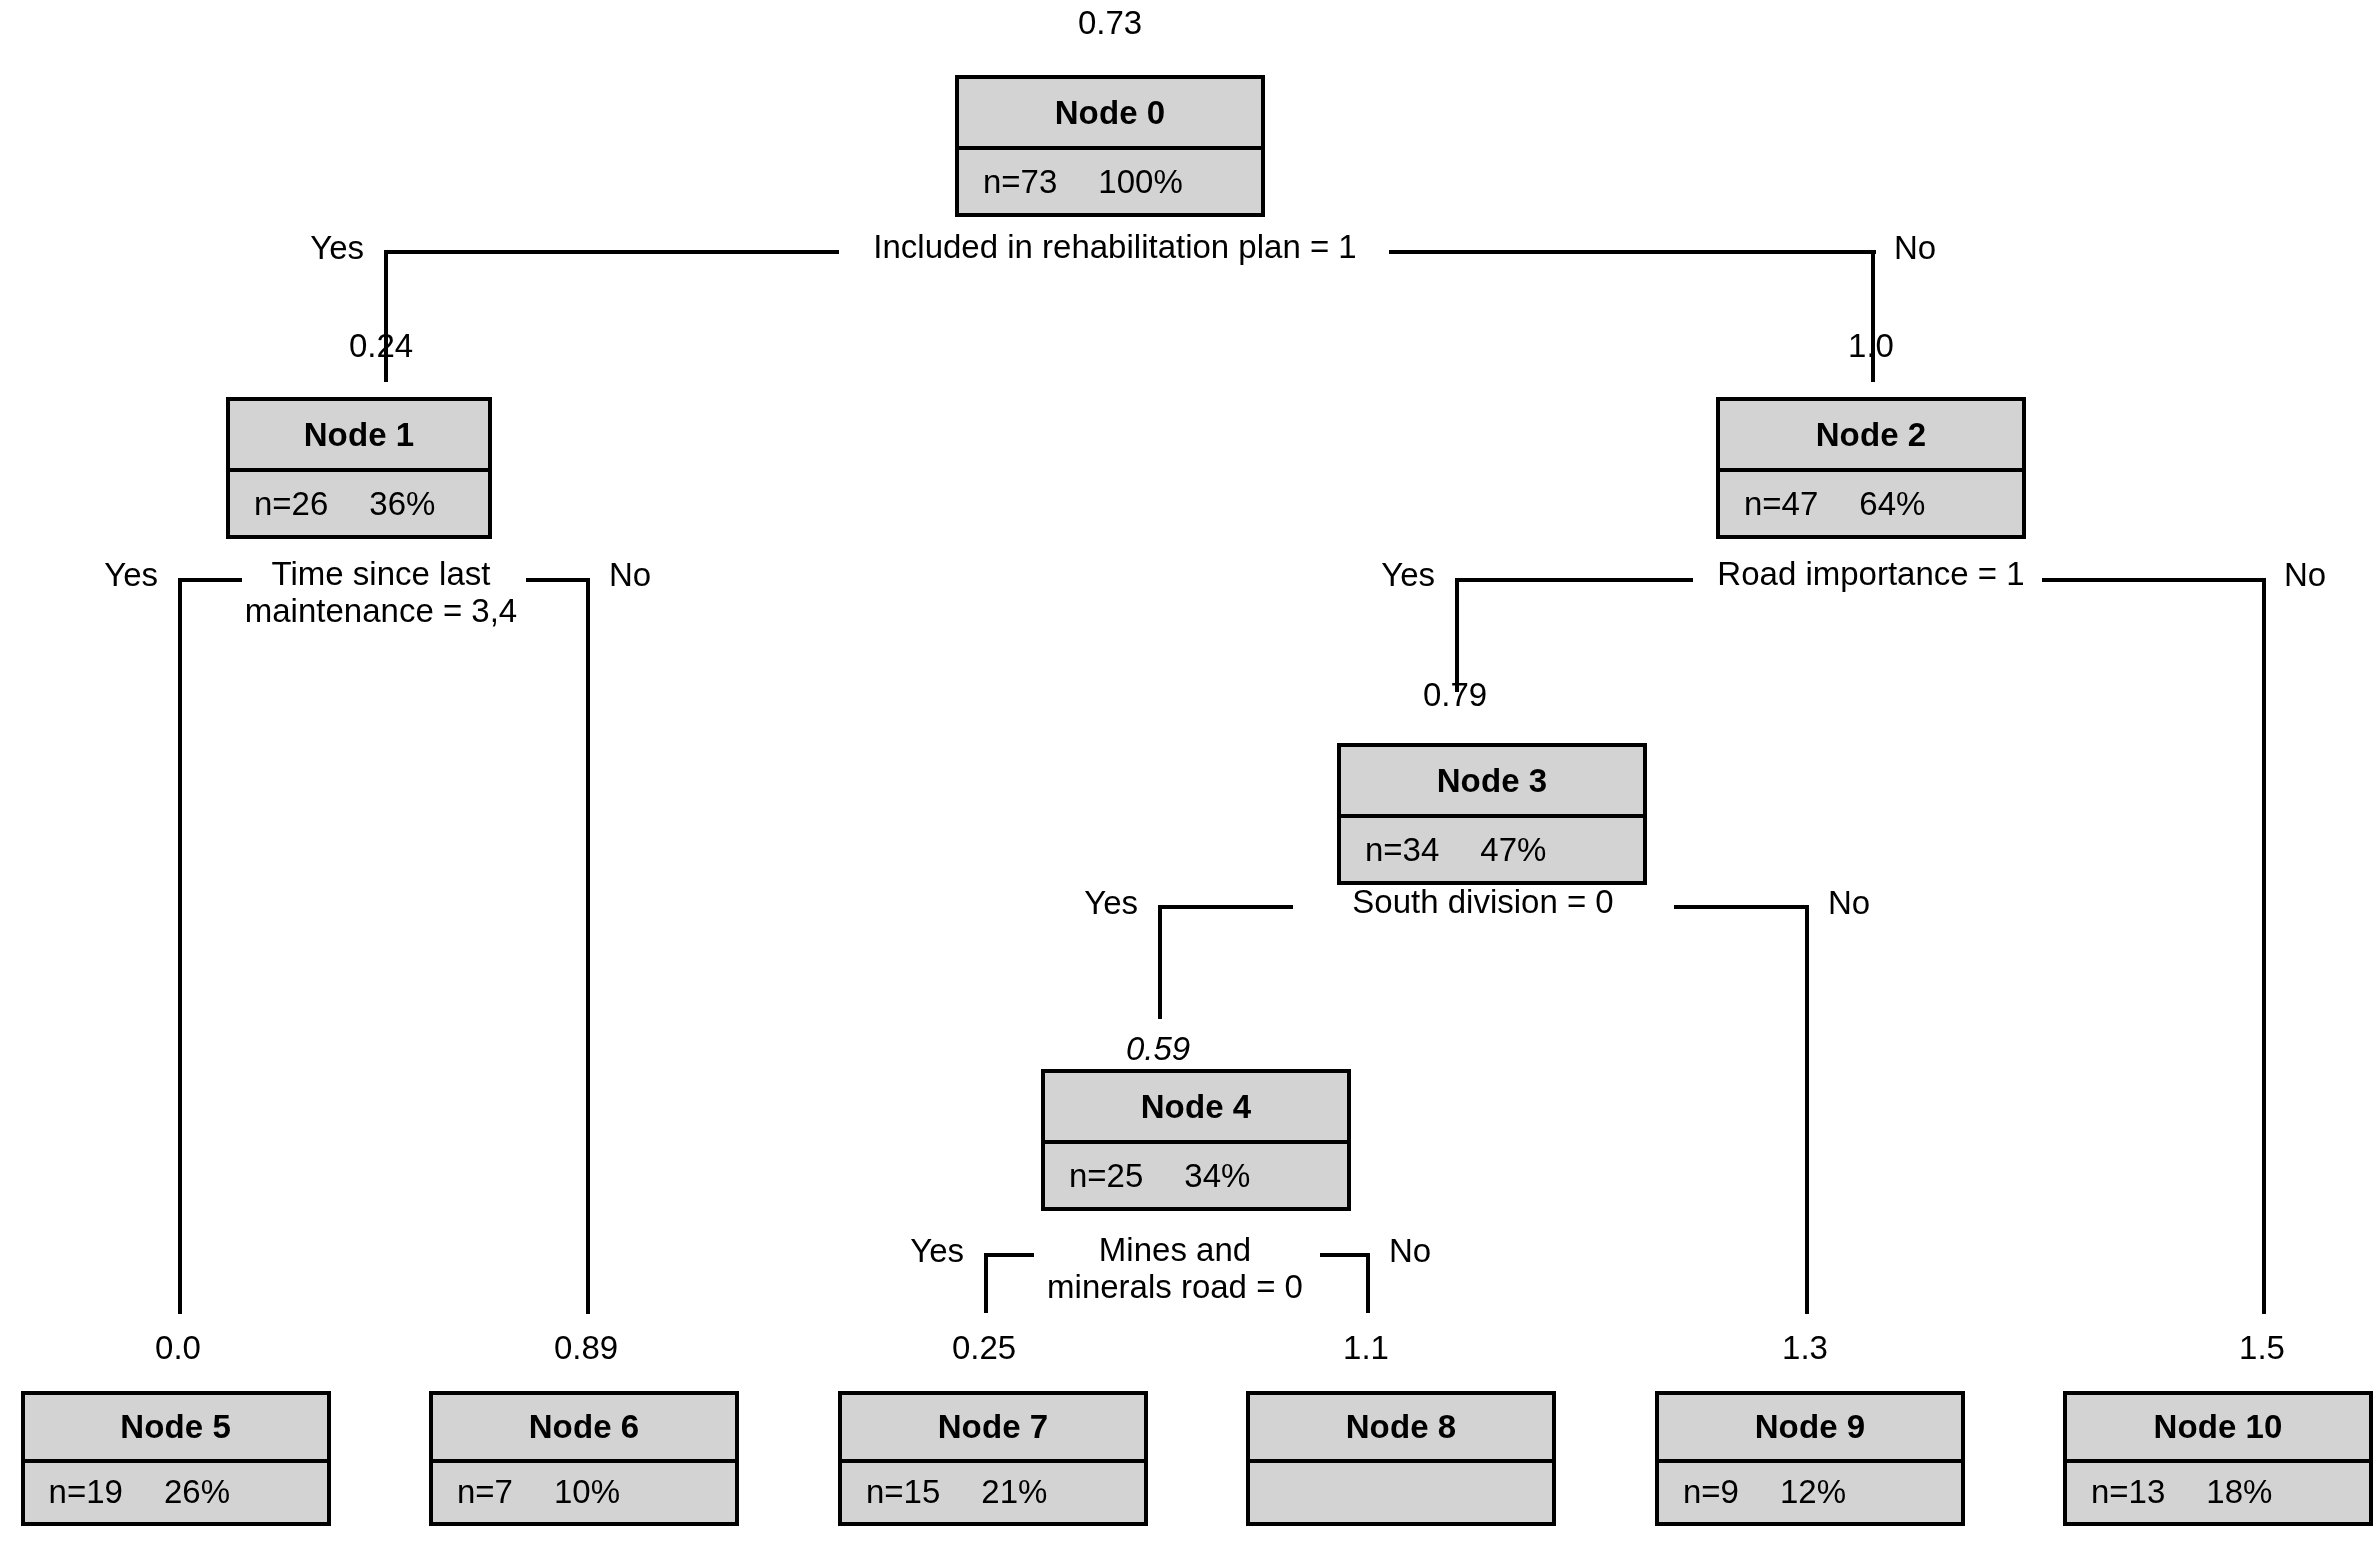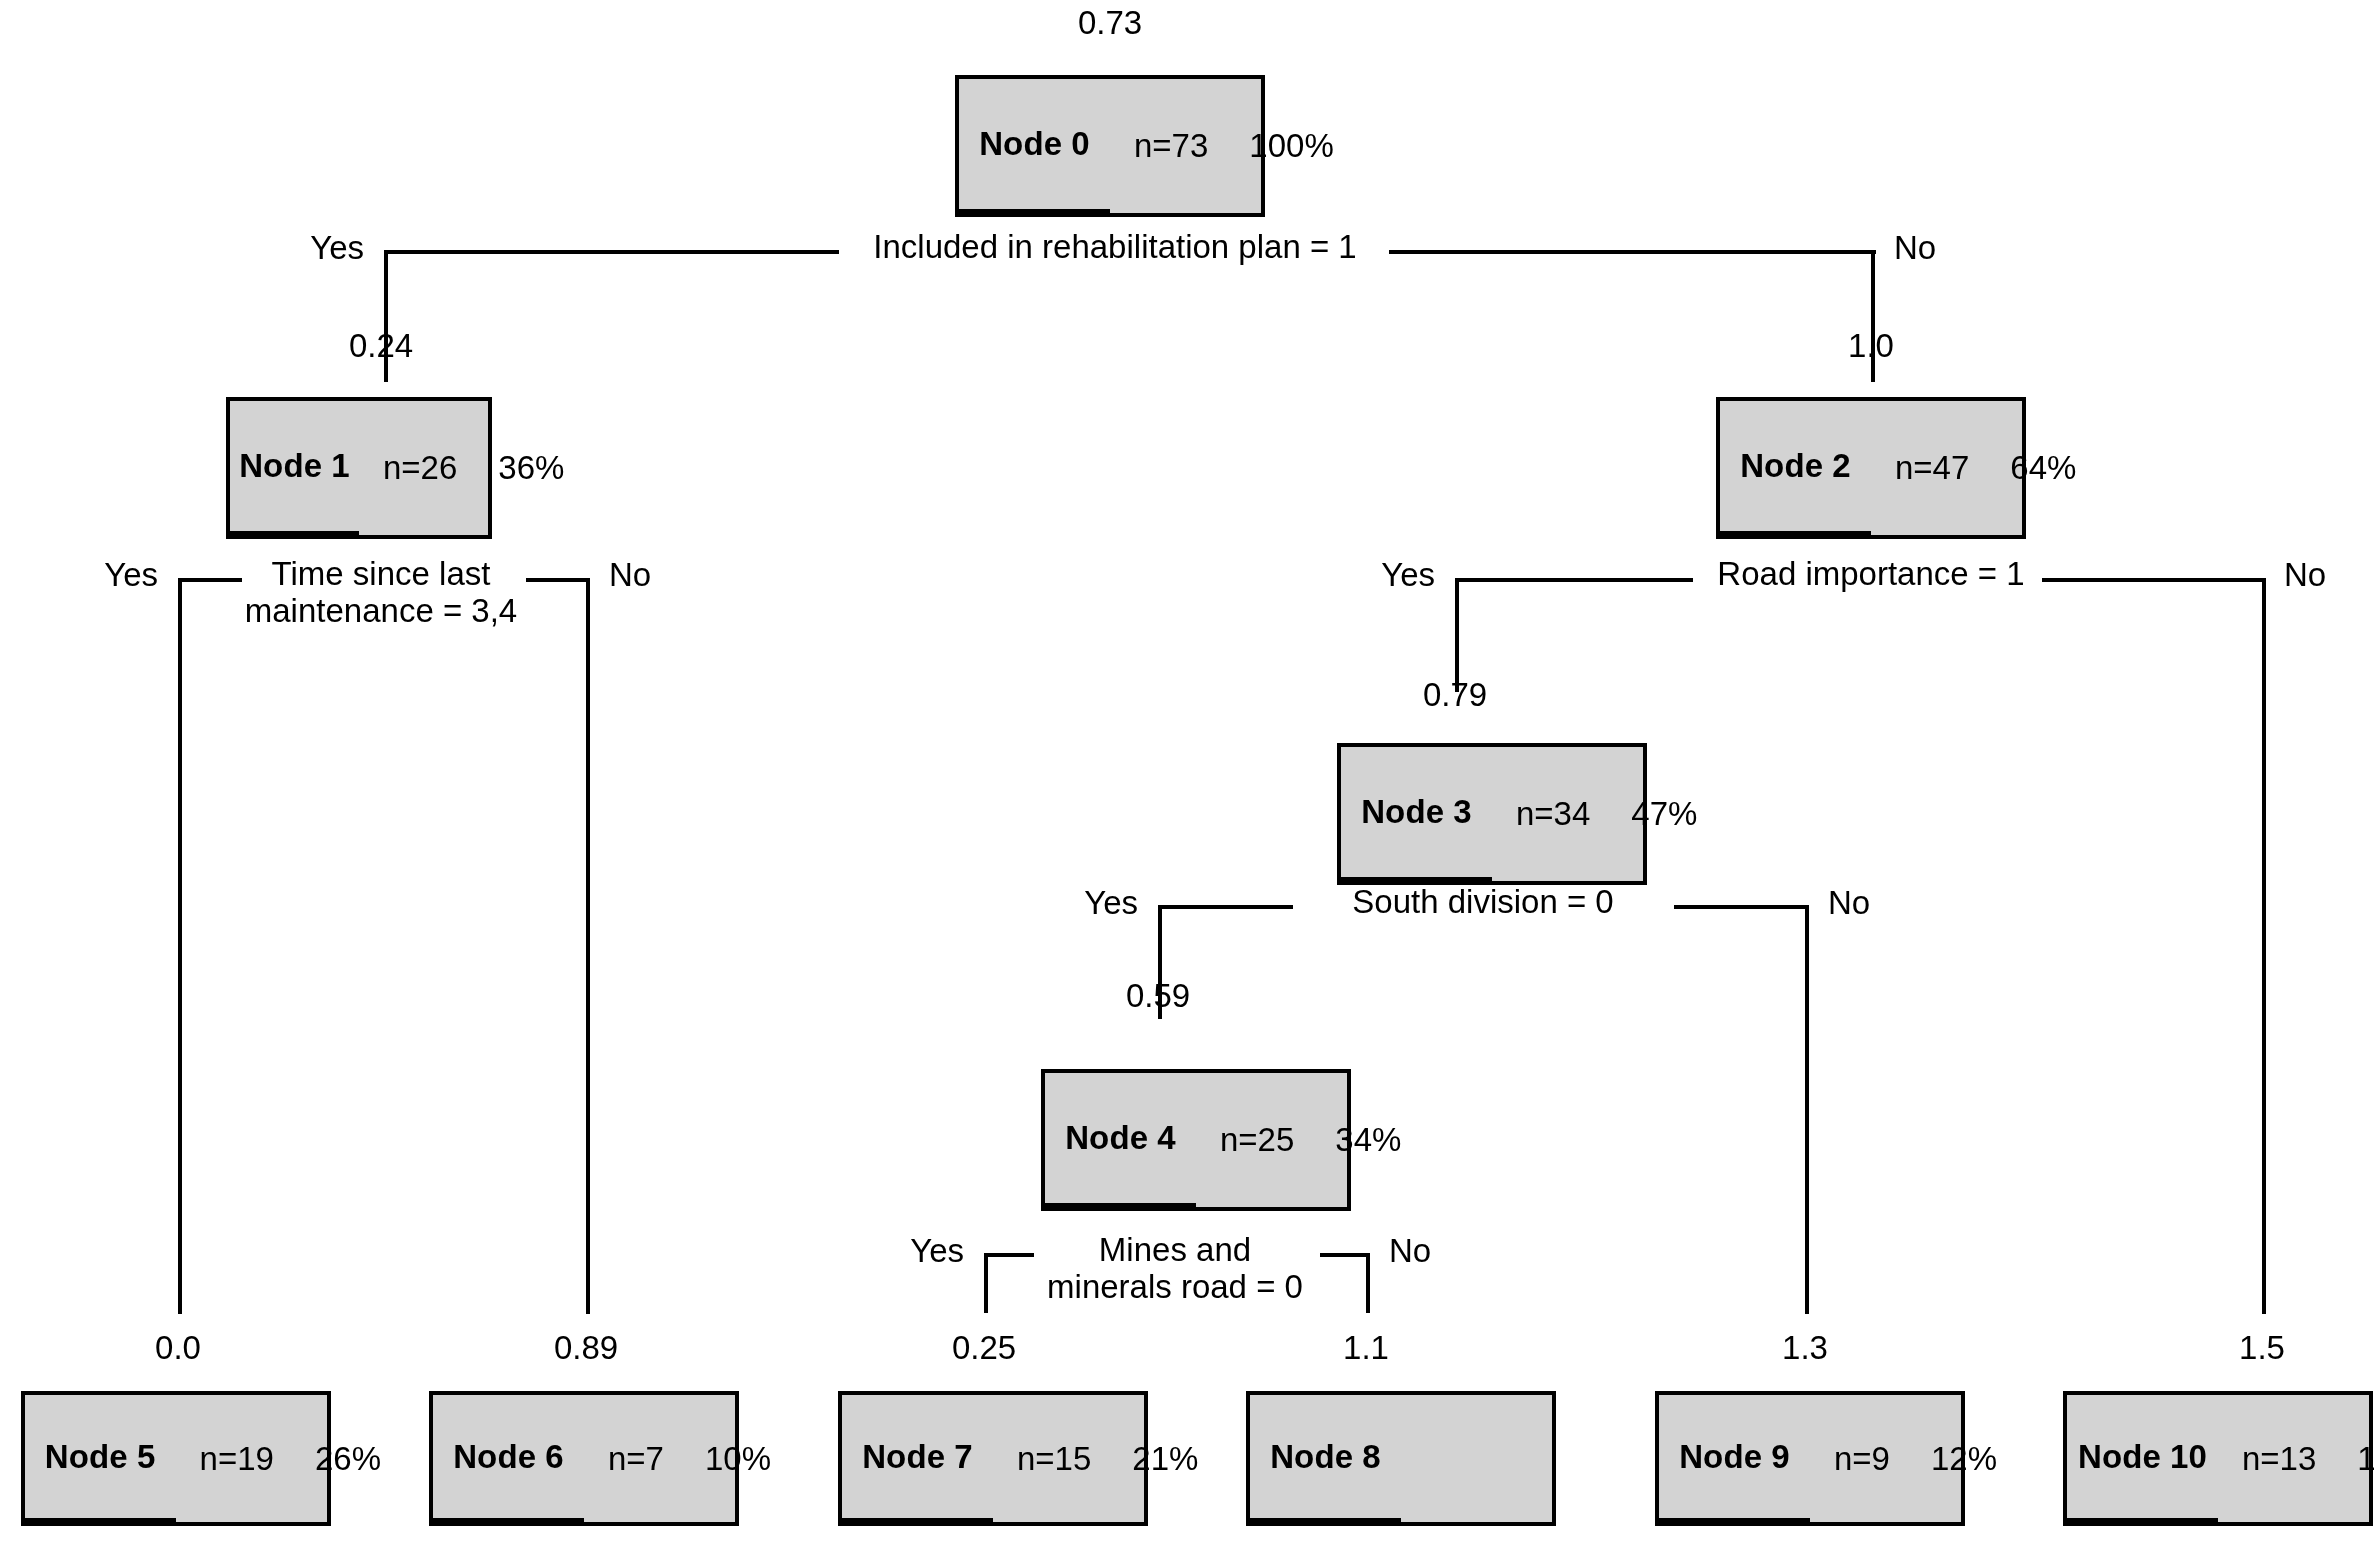--- a/index.html
+++ b/index.html
@@ -6,20 +6,21 @@
   body{font-family:"Liberation Sans", sans-serif;}
   #stage{position:relative;width:2377px;height:1552px;background:#ffffff;overflow:hidden;}
 
   
   .node{
     position:absolute;
     box-sizing:border-box;
     background:#d3d3d3;
     border:4.3px solid #000000;
     display:flex;
+    flex-direction:column;
   }
   .node .hdr{
     flex:0 0 50%;
     display:flex;align-items:center;justify-content:center;
     font-weight:bold;
     font-size:33px;
     color:#000;
     border-bottom:4.3px solid #000;
     letter-spacing:0.1px;
   }
@@ -134,21 +135,21 @@
   </div>
 
   <div class="hline" style="left:1158px; top:905px; width:135px;"></div>
   <div class="hline" style="left:1674px; top:905px; width:135px;"></div>
   <div class="vline" style="left:1158px; top:905px; height:114px;"></div>
   <div class="vline" style="left:1805px; top:905px; height:409px;"></div>
   <div class="splitq" style="left:1483px; top:884px;">South division = 0</div>
   <div class="ynlab r" style="left:1138px; top:884px;">Yes</div>
   <div class="ynlab" style="left:1828px; top:884px;">No</div>
 
-  <div class="fit" style="left:1158px; top:977px;">0.59</div>
+  <div class="fit" style="left:1158px; top:1030px;font-style:italic;">0.59</div>
   <div class="node" style="left:1041px; top:1069px; width:310px; height:142px;">
     <div class="hdr">Node 4</div>
     <div class="stats">
       <span class="n">n=25</span>
       <span class="pct">34%</span>
     </div>
   </div>
 
   <div class="hline" style="left:984px; top:1253px; width:50px;"></div>
   <div class="hline" style="left:1320px; top:1253px; width:50px;"></div>

